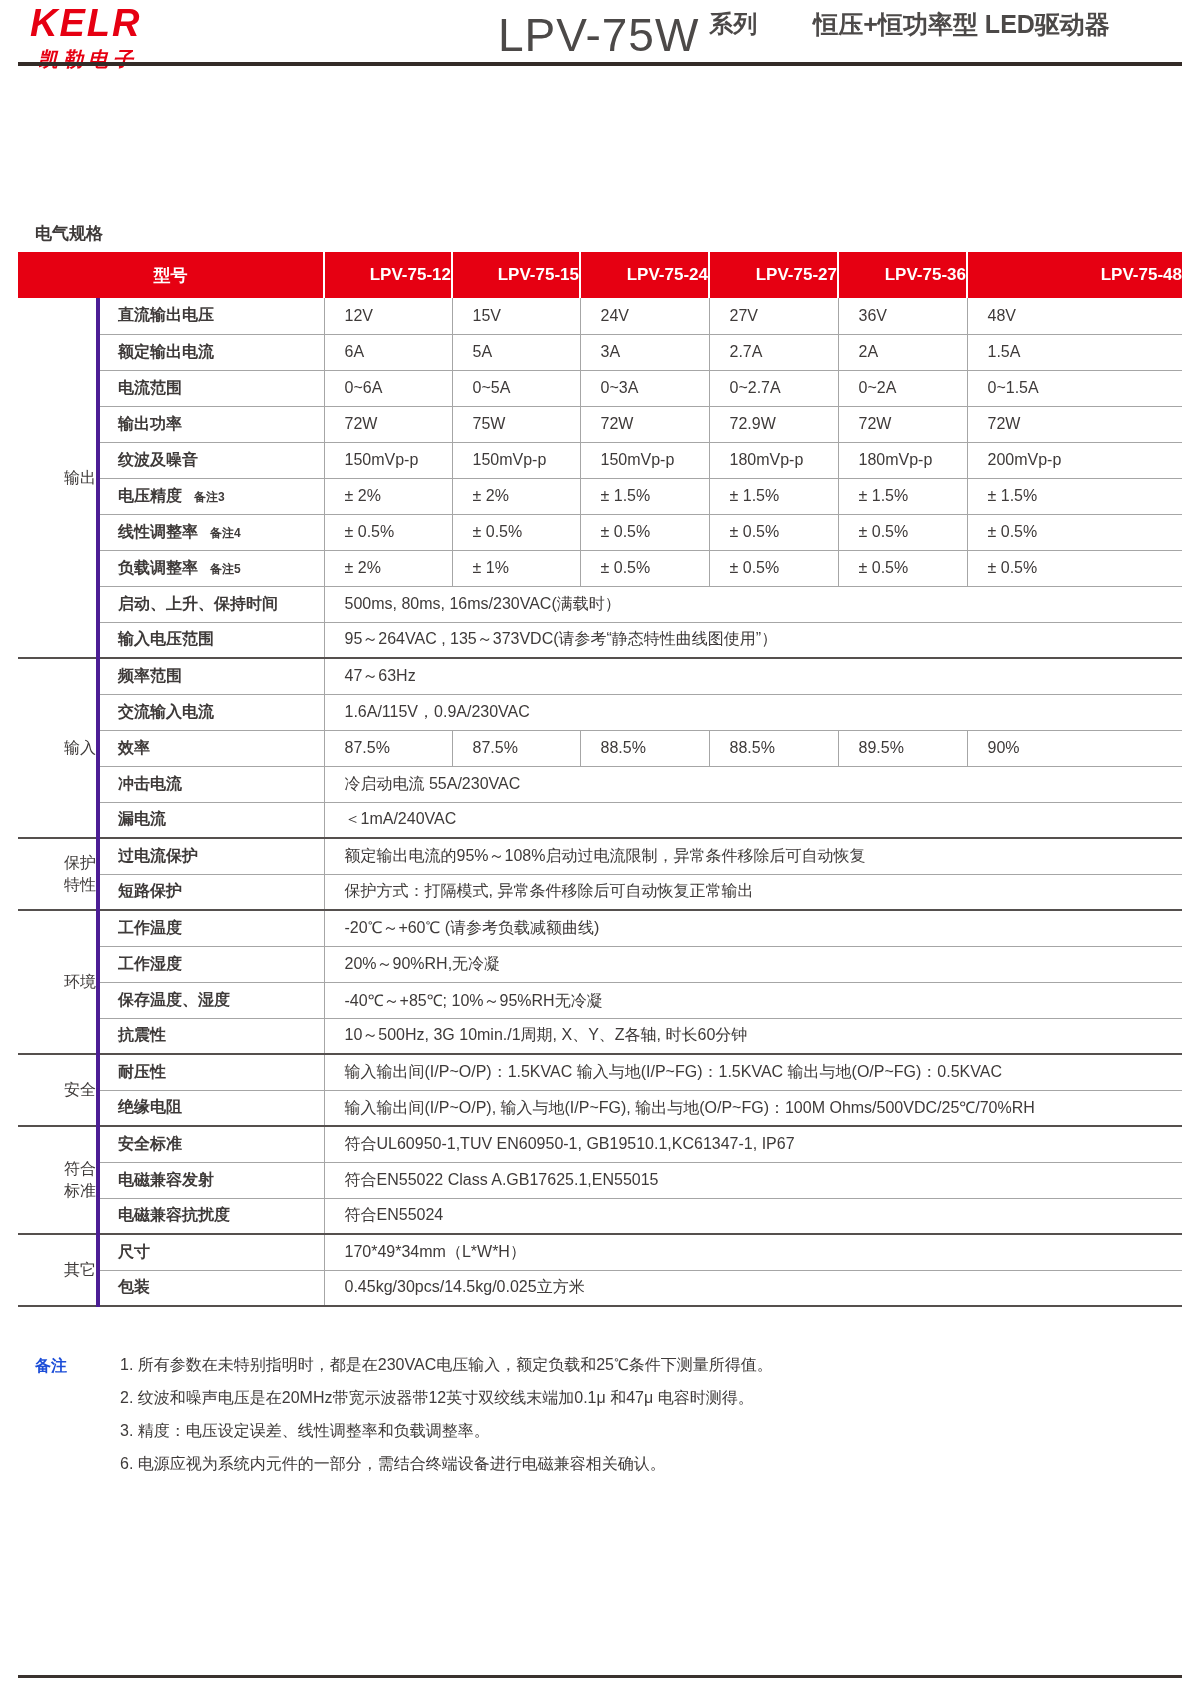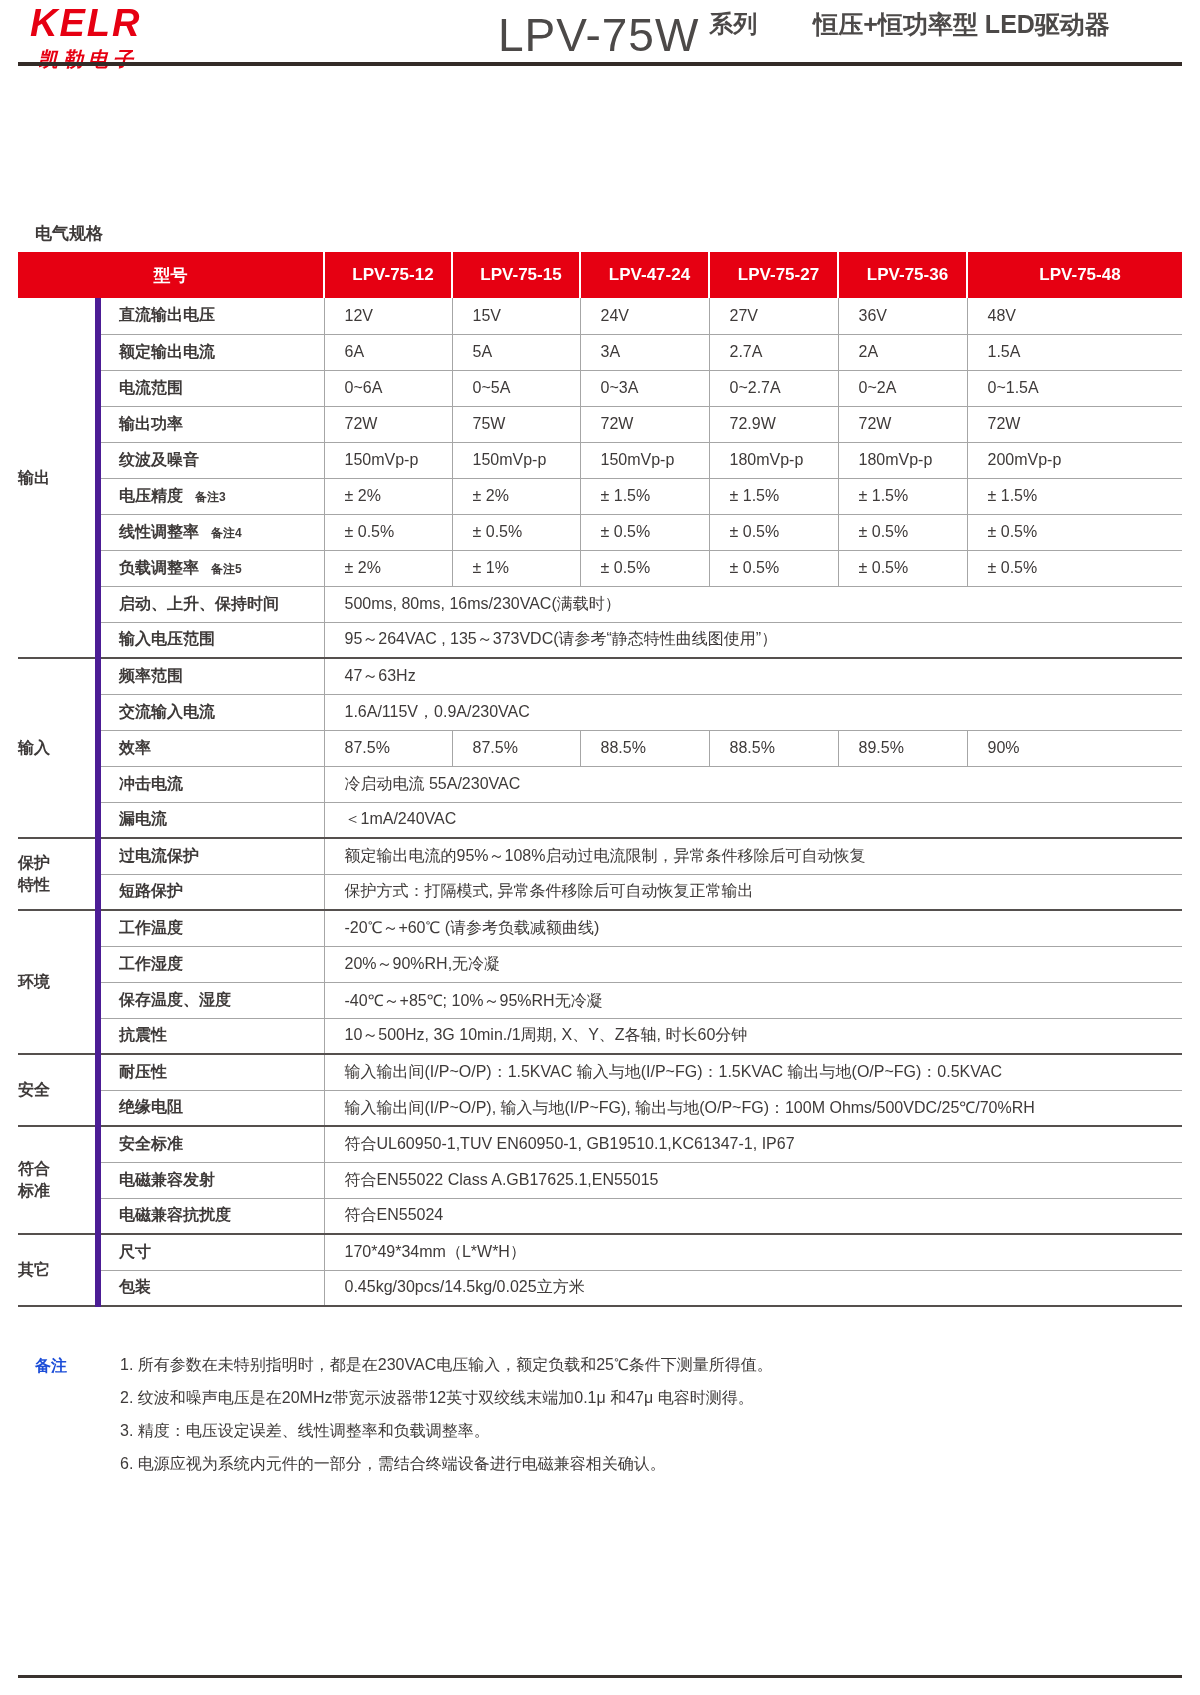--- a/index.html
+++ b/index.html
@@ -31,31 +31,31 @@
   
   .section-title { position: absolute; left: 35px; top: 222px; font-size: 17px; font-weight: bold; color: #3e3a39; }
   
   table.spec {
     position: absolute; left: 18px; top: 252px; width: 1164px;
     border-collapse: collapse; table-layout: fixed;
     border-bottom: 2px solid #55504e;
   }
   .spec thead th {
     background: #e60012; color: #ffffff; font-size: 17px; font-weight: bold;
-    height: 46px; text-align: center; padding-left: 10px;
+    height: 46px; text-align: right; padding-left: 10px;
     border-left: 2px solid #ffffff;
   }
   .spec thead th.model-label { text-align: center; border-left: none; padding-left: 0; }
   .spec td { height: 36px; font-size: 16px; border-top: 1px solid #a6a6a6; vertical-align: middle; }
   .spec tbody tr:first-child td { border-top: none; }
   .spec tbody tr.group-start td { border-top: 2px solid #55504e; }
   .spec tbody tr.group-start:first-child td { border-top: none; }
   .group-cell {
-    font-weight: bold; text-align: left; font-size: 17px;
-    border-right: 6px solid #4c1d95; white-space: pre-line; line-height: 1.35;
+    font-weight: normal; text-align: right; font-size: 17px;
+    border-right: 4px solid #4c1d95; white-space: pre-line; line-height: 1.35;
   }
   .param-cell { font-weight: bold; padding-left: 18px; }
   .note-ref { font-size: 12px; font-weight: bold; margin-left: 12px; }
   .value-cell, .span-cell { border-left: 1px solid #a6a6a6; padding-left: 20px; color: #3e3a39; }
   
   .notes-label { position: absolute; left: 35px; top: 1356px; font-size: 16px; font-weight: bold; color: #1d4ed8; }
   .notes-list { position: absolute; left: 120px; top: 1348px; list-style: none; }
   .notes-list li { font-size: 16px; line-height: 33px; color: #3e3a39; white-space: nowrap; }
 </style>
 </head>
@@ -87,21 +87,21 @@
         <col style="width:129px">
       <col style="width:129px">
         <col style="width:129px">
         <col>
     </colgroup>
     <thead>
       <tr>
           <th colspan="2" class="model-label">型号</th>
           <th class="model-name">LPV-75-12</th>
           <th class="model-name">LPV-75-15</th>
-          <th class="model-name">LPV-47-24</th>
+          <th class="model-name">LPV-75-24</th>
           <th class="model-name">LPV-75-27</th>
           <th class="model-name">LPV-75-36</th>
           <th class="model-name">LPV-75-48</th>
         </tr>
     </thead>
     <tbody>
         <tr class="group-start">
           <td class="group-cell" rowspan="10">输出</td>
           <td class="param-cell"><span>直流输出电压</span></td>
           <td class="value-cell">12V</td>

